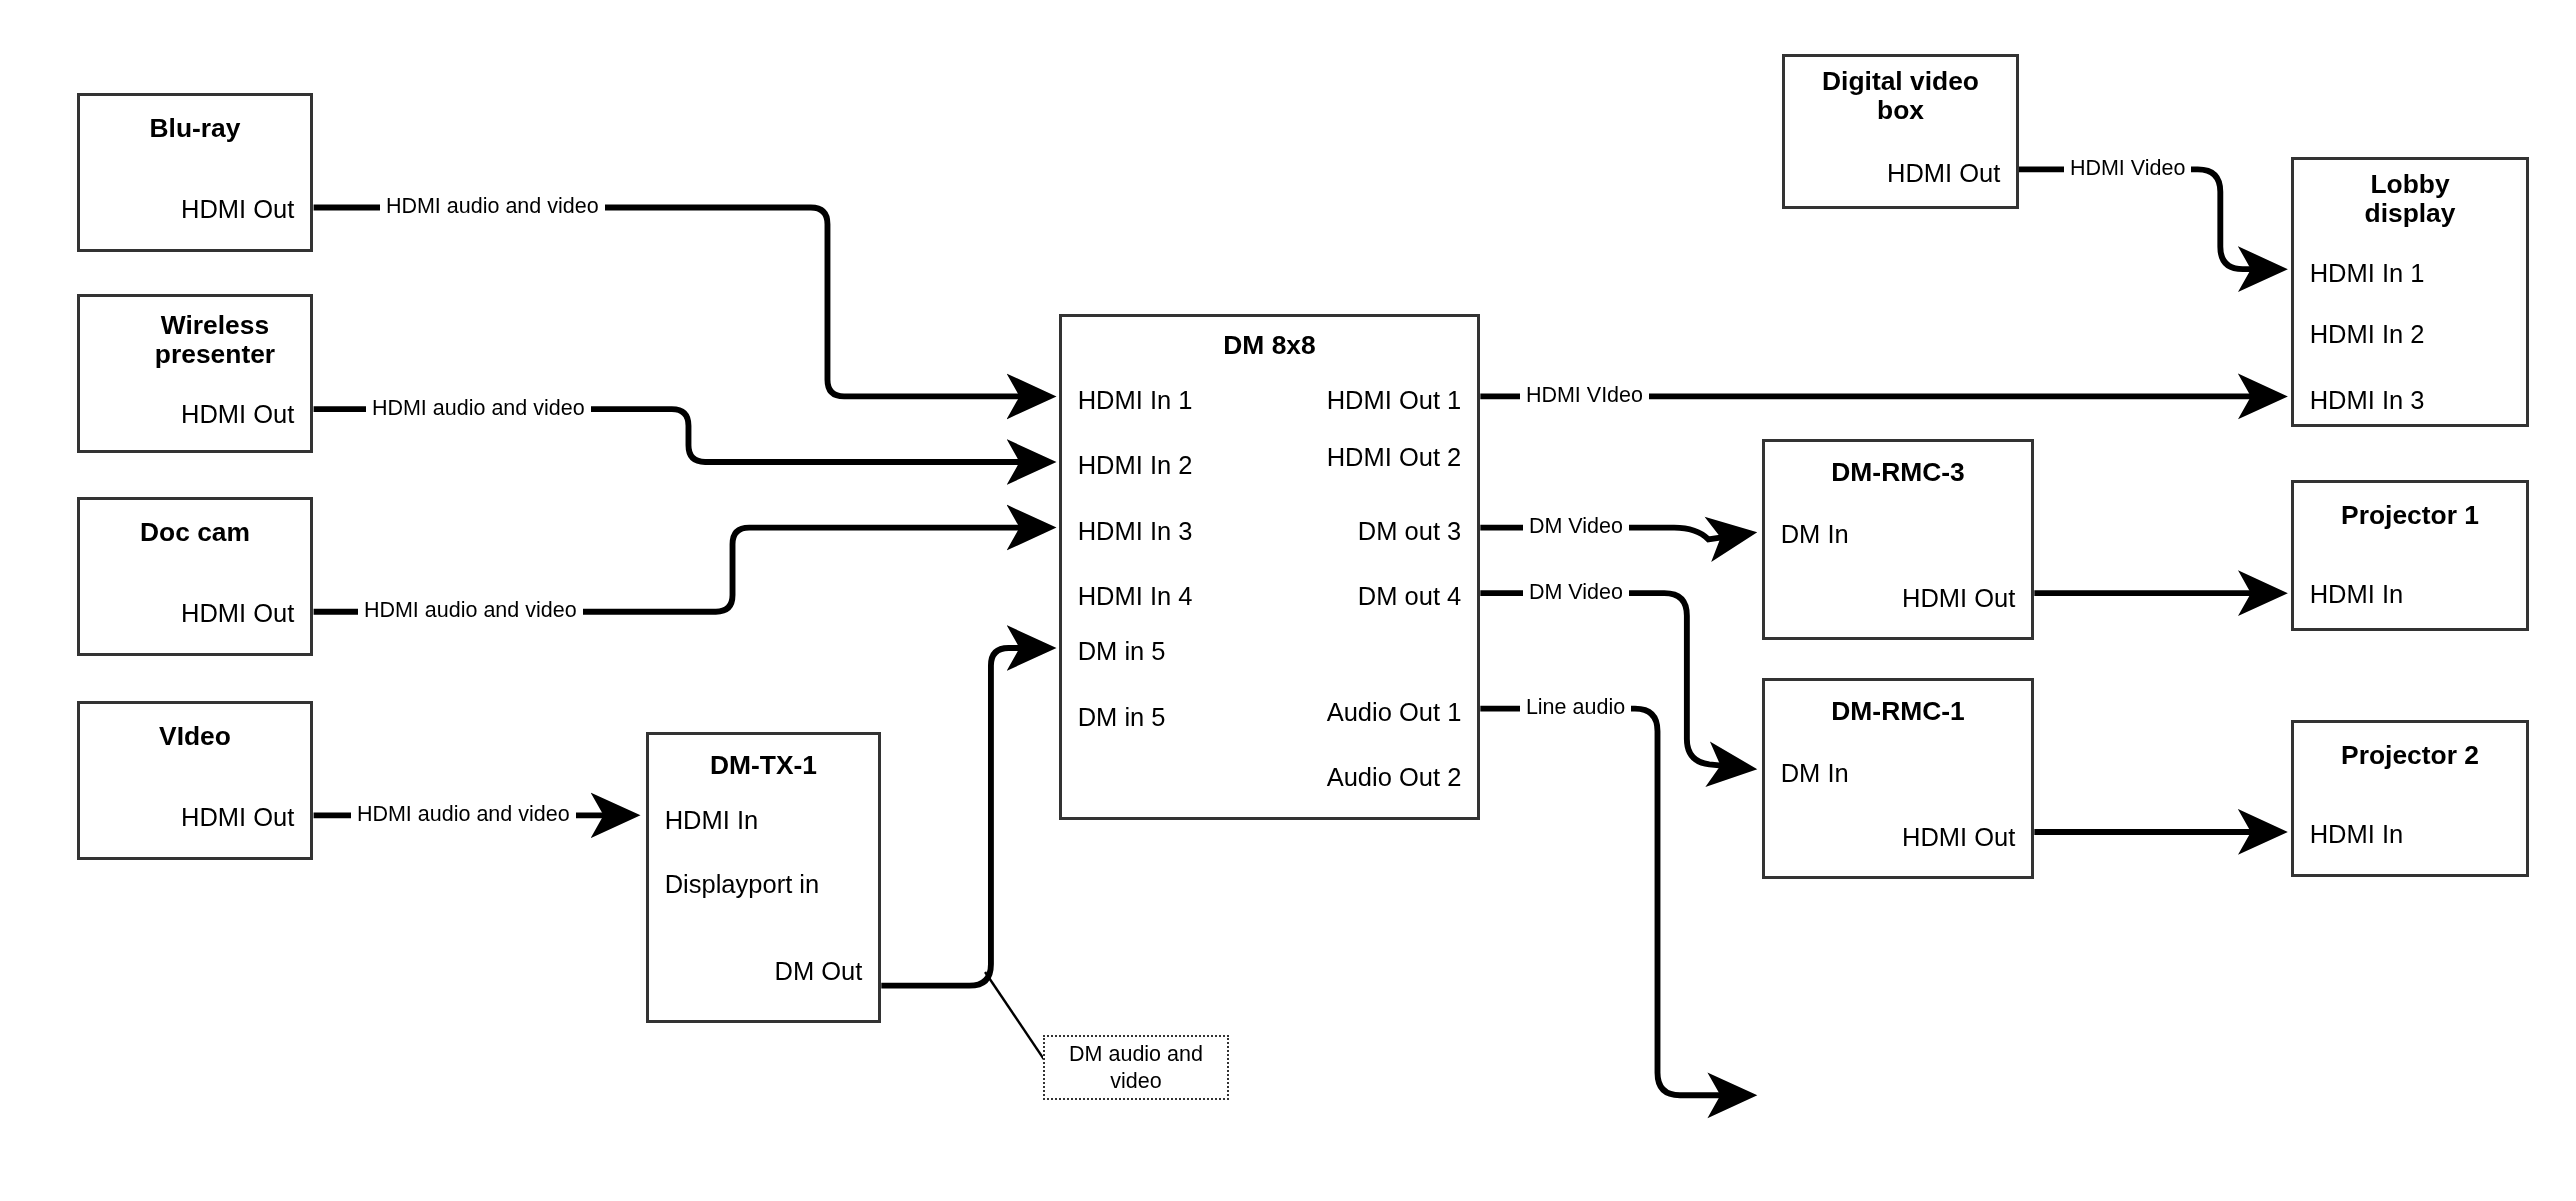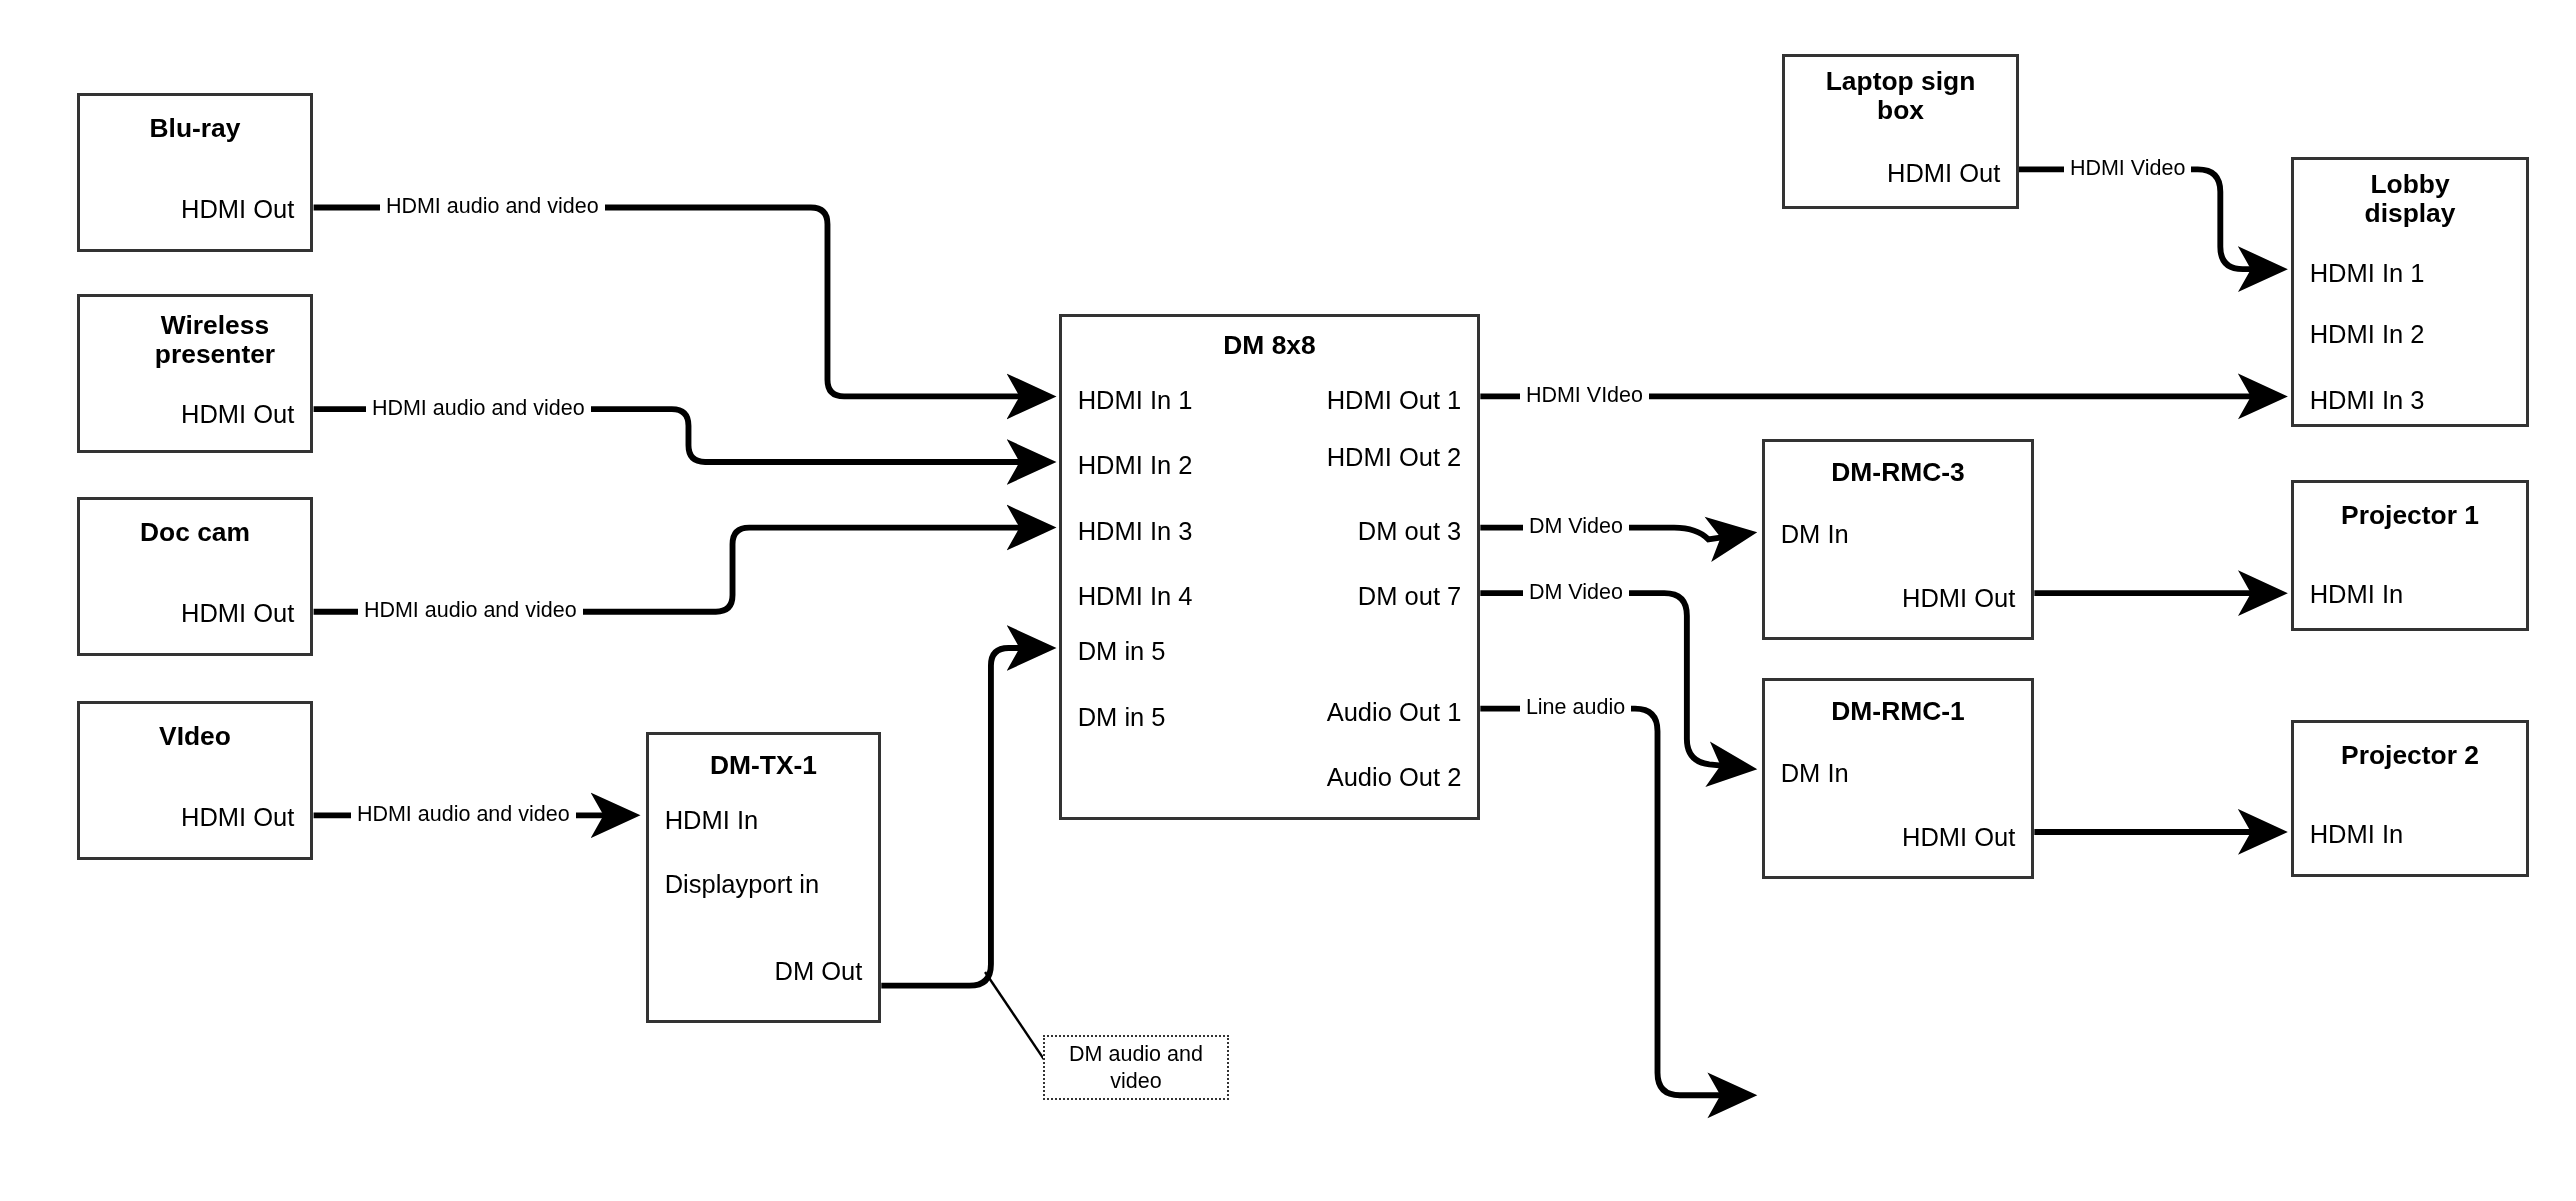--- a/index.html
+++ b/index.html
@@ -160,27 +160,27 @@
     <div class="port left" style="top:69px;">HDMI In 1</div>
     <div class="port left" style="top:134px;">HDMI In 2</div>
     <div class="port left" style="top:200px;">HDMI In 3</div>
     <div class="port left" style="top:265px;">HDMI In 4</div>
     <div class="port left" style="top:320px;">DM in 5</div>
     <div class="port left" style="top:386px;">DM in 5</div>
 
     <div class="port right" style="top:69px;">HDMI Out 1</div>
     <div class="port right" style="top:126px;">HDMI Out 2</div>
     <div class="port right" style="top:200px;">DM out 3</div>
-    <div class="port right" style="top:265px;">DM out 7</div>
+    <div class="port right" style="top:265px;">DM out 4</div>
     <div class="port right" style="top:381px;">Audio Out 1</div>
     <div class="port right" style="top:446px;">Audio Out 2</div>
   </div>
 
   <div class="node" style="left:1782px; top:54px; width:237px; height:155px;">
-    <div class="title" style="margin-top:9.8px;">Laptop sign
+    <div class="title" style="margin-top:9.8px;">Digital video
 box</div>
     <div class="port right" style="top:102px;">HDMI Out</div>
   </div>
 
   <div class="node" style="left:2291px; top:157px; width:238px; height:270px;">
     <div class="title" style="margin-top:9.8px;">Lobby
 display</div>
     <div class="port left" style="top:99px;">HDMI In 1</div>
     <div class="port left" style="top:160px;">HDMI In 2</div>
     <div class="port left" style="top:226px;">HDMI In 3</div>

